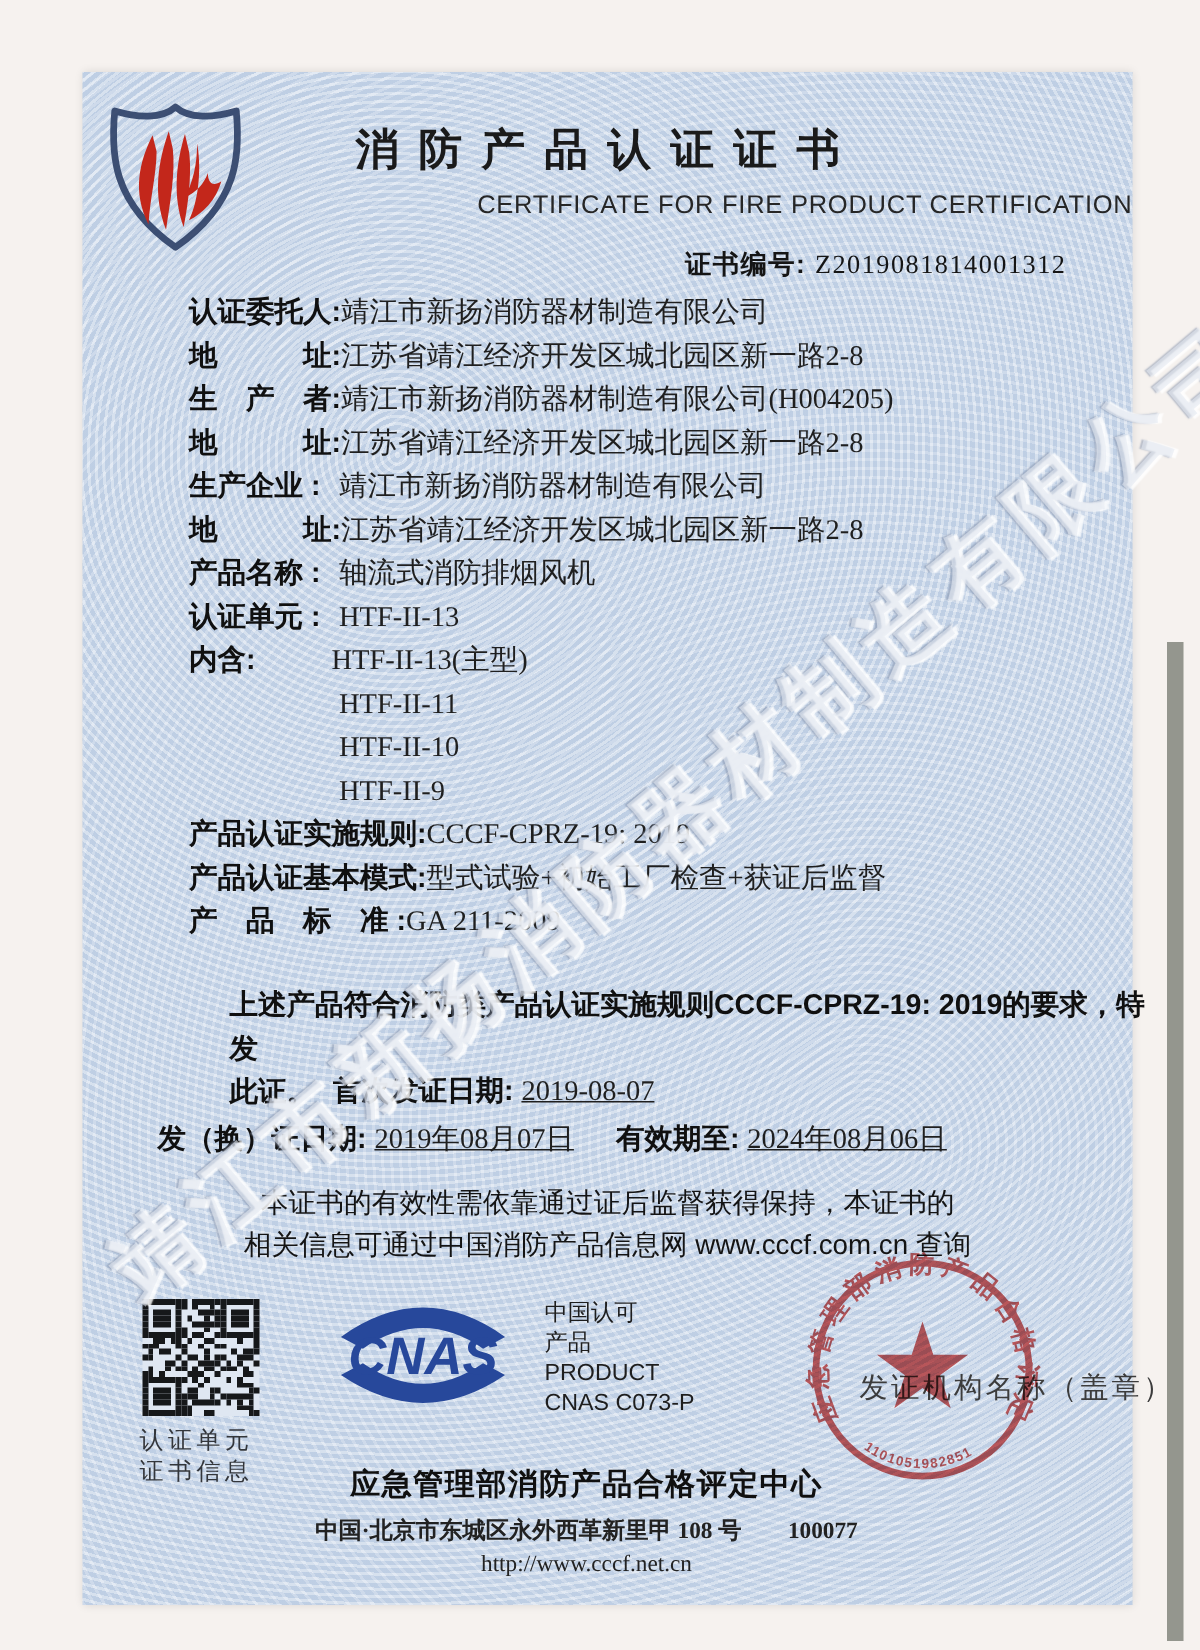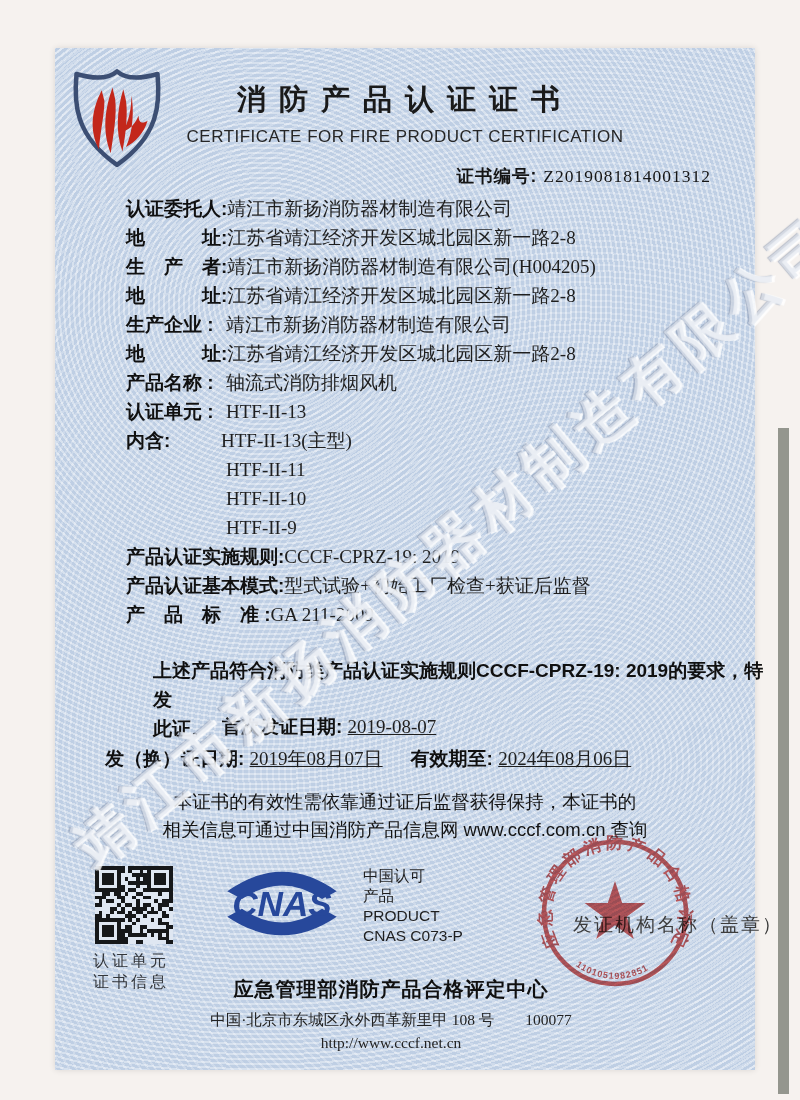--- a/index.html
+++ b/index.html
@@ -33,21 +33,21 @@
     text-shadow:2px 2px 1px rgba(255,255,255,.85), -1px -1px 1px rgba(125,140,165,.50);
     pointer-events:none; z-index:5;
   }
   .logo { position:absolute; left:8px; top:12px; width:108px; height:118px; }
   .title {
     position:absolute; top:32px; left:0; width:100%; text-align:center;
     font-family:"Liberation Sans","DejaVu Sans",sans-serif;
     font-size:29px; font-weight:600; letter-spacing:13px; color:#1a1a1a;
   }
   .subtitle {
-    position:absolute; top:79px; left:0; width:100%; text-align:center;
+    position:absolute; top:79px; left:0; width:100%; text-align:right;
     font-family:"Liberation Sans","DejaVu Sans",sans-serif;
     font-size:17px; font-weight:500; letter-spacing:.5px; color:#262626;
   }
   .certno {
     position:absolute; top:116px; right:44px;
     font-size:17.5px; letter-spacing:1px; color:#151515;
   }
   .certno .lbl { font-family:"Liberation Sans","DejaVu Sans",sans-serif; font-weight:600;margin-left:32px; }
   .fields { position:absolute; top:146px; left:50px; right:30px;margin-left:21px; }
   .frow { height:29px; line-height:29px; font-size:19px; white-space:nowrap; }
@@ -98,21 +98,21 @@
     font-size:19px; letter-spacing:2px; color:#3c3c3c; z-index:6;text-align:right;
   }
   .seal { position:absolute; left:475px; top:780px; width:170px; height:170px; z-index:7; opacity:.88; mix-blend-mode:multiply; }
   .issuer-name {
     position:absolute; top:928px; left:0; width:96%; text-align:center;
     font-family:"Liberation Sans","DejaVu Sans",sans-serif;
     font-weight:bold; font-size:20px; letter-spacing:1px; color:#101010;
   }
   .issuer-addr {
     position:absolute; top:962px; left:0; width:96%; text-align:center;
-    font-size:15.5px; color:#222;
+    font-size:15.5px; color:#222;font-weight:bold;
   }
   .issuer-web {
     position:absolute; top:986px; left:0; width:96%; text-align:center;
     font-size:15.5px; color:#222;
   }
 </style>
 </head>
 <body>
 
 <div class="scan-edge-right"></div>

